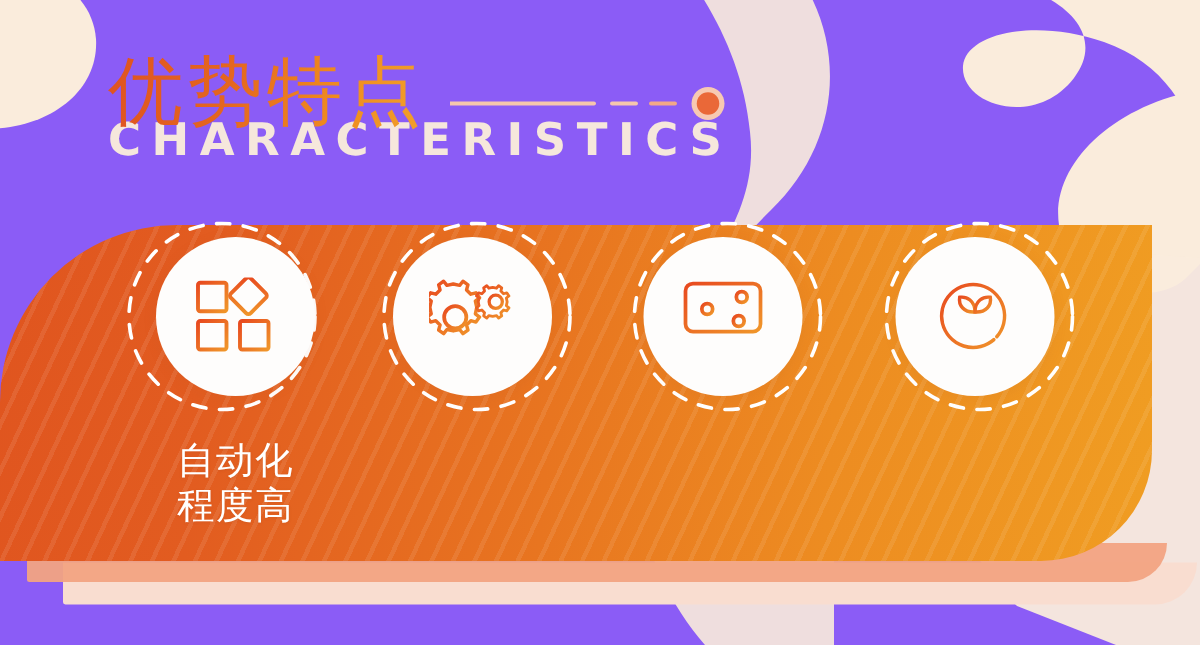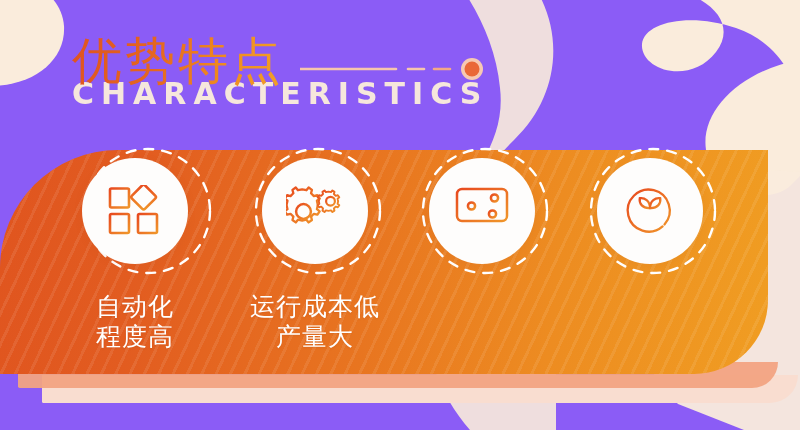--- a/index.html
+++ b/index.html
@@ -54,21 +54,21 @@
         rgba(255,255,255,0.00) 3px,
         rgba(255,255,255,0.085) 3px,
         rgba(255,255,255,0.085) 6px,
         rgba(255,255,255,0.00) 6px,
         rgba(255,255,255,0.00) 13px);
   }
 
   
   #features{position:absolute;left:0;top:0;width:800px;height:430px;}
   .feature{position:absolute;top:158px;width:200px;text-align:center;}
-  .f0{left:35px;} .f1{left:215px;} .f2{left:382px;} .f3{left:550px;}
+  .f0{left:57px;} .f1{left:215px;} .f2{left:382px;} .f3{left:550px;}
 
   .bubble{
     position:relative;width:106px;height:106px;margin:0 auto;
     border-radius:50%;
     background:#fefdfc;
     box-shadow:0 2px 9px rgba(180,90,40,.10);
   }
   .bubble svg{position:absolute;left:50%;top:50%;transform:translate(-50%,-50%);}
 
   .f-label{
@@ -165,22 +165,20 @@
           <g fill="none" stroke="url(#ig1)" stroke-width="2.5" stroke-linejoin="round">
             <path d="M22.5 8.5 l4.6 1.0 2.4 -3.0 3.6 2.6 -1.0 3.7 3.1 3.1 3.7 -1.0 2.6 3.6 -3.0 2.4 1.0 4.6 -1.0 4.6 3.0 2.4 -2.6 3.6 -3.7 -1.0 -3.1 3.1 1.0 3.7 -3.6 2.6 -2.4 -3.0 -4.6 1.0 -4.6 -1.0 -2.4 3.0 -3.6 -2.6 1.0 -3.7 -3.1 -3.1 -3.7 1.0 -2.6 -3.6 3.0 -2.4 -1.0 -4.6 1.0 -4.6 -3.0 -2.4 2.6 -3.6 3.7 1.0 3.1 -3.1 -1.0 -3.7 3.6 -2.6 2.4 3.0 Z" transform="translate(-4.5,-3.5) scale(0.92)"></path>
             <circle cx="17.5" cy="26.5" r="7.4"></circle>
           </g>
           <g fill="none" stroke="url(#ig1)" stroke-width="2.2" stroke-linejoin="round">
             <path d="M42.8 6.2 l3.0 0.6 1.6 -2.0 2.4 1.7 -0.7 2.5 2.1 2.1 2.5 -0.7 1.7 2.4 -2.0 1.6 0.6 3.0 -0.6 3.0 2.0 1.6 -1.7 2.4 -2.5 -0.7 -2.1 2.1 0.7 2.5 -2.4 1.7 -1.6 -2.0 -3.0 0.6 -3.0 -0.6 -1.6 2.0 -2.4 -1.7 0.7 -2.5 -2.1 -2.1 -2.5 0.7 -1.7 -2.4 2.0 -1.6 -0.6 -3.0 0.6 -3.0 -2.0 -1.6 1.7 -2.4 2.5 0.7 2.1 -2.1 -0.7 -2.5 2.4 -1.7 1.6 2.0 Z" transform="translate(0.5,0) scale(0.86) translate(6,1.5)"></path>
             <circle cx="44.5" cy="16.2" r="4.4"></circle>
           </g>
         </svg>
       </div>
-      <div class="f-label">运行成本低
-产量大</div>
     </div>
 
     <div class="feature f2">
       <div class="bubble">
         <svg width="58" height="52" viewBox="0 0 58 52">
           <defs>
             <linearGradient id="ig2" x1="0" y1="0" x2="1" y2="1">
               <stop offset="0" stop-color="#e8491f"></stop>
                 <stop offset="1" stop-color="#f0962a"></stop>
             </linearGradient>

